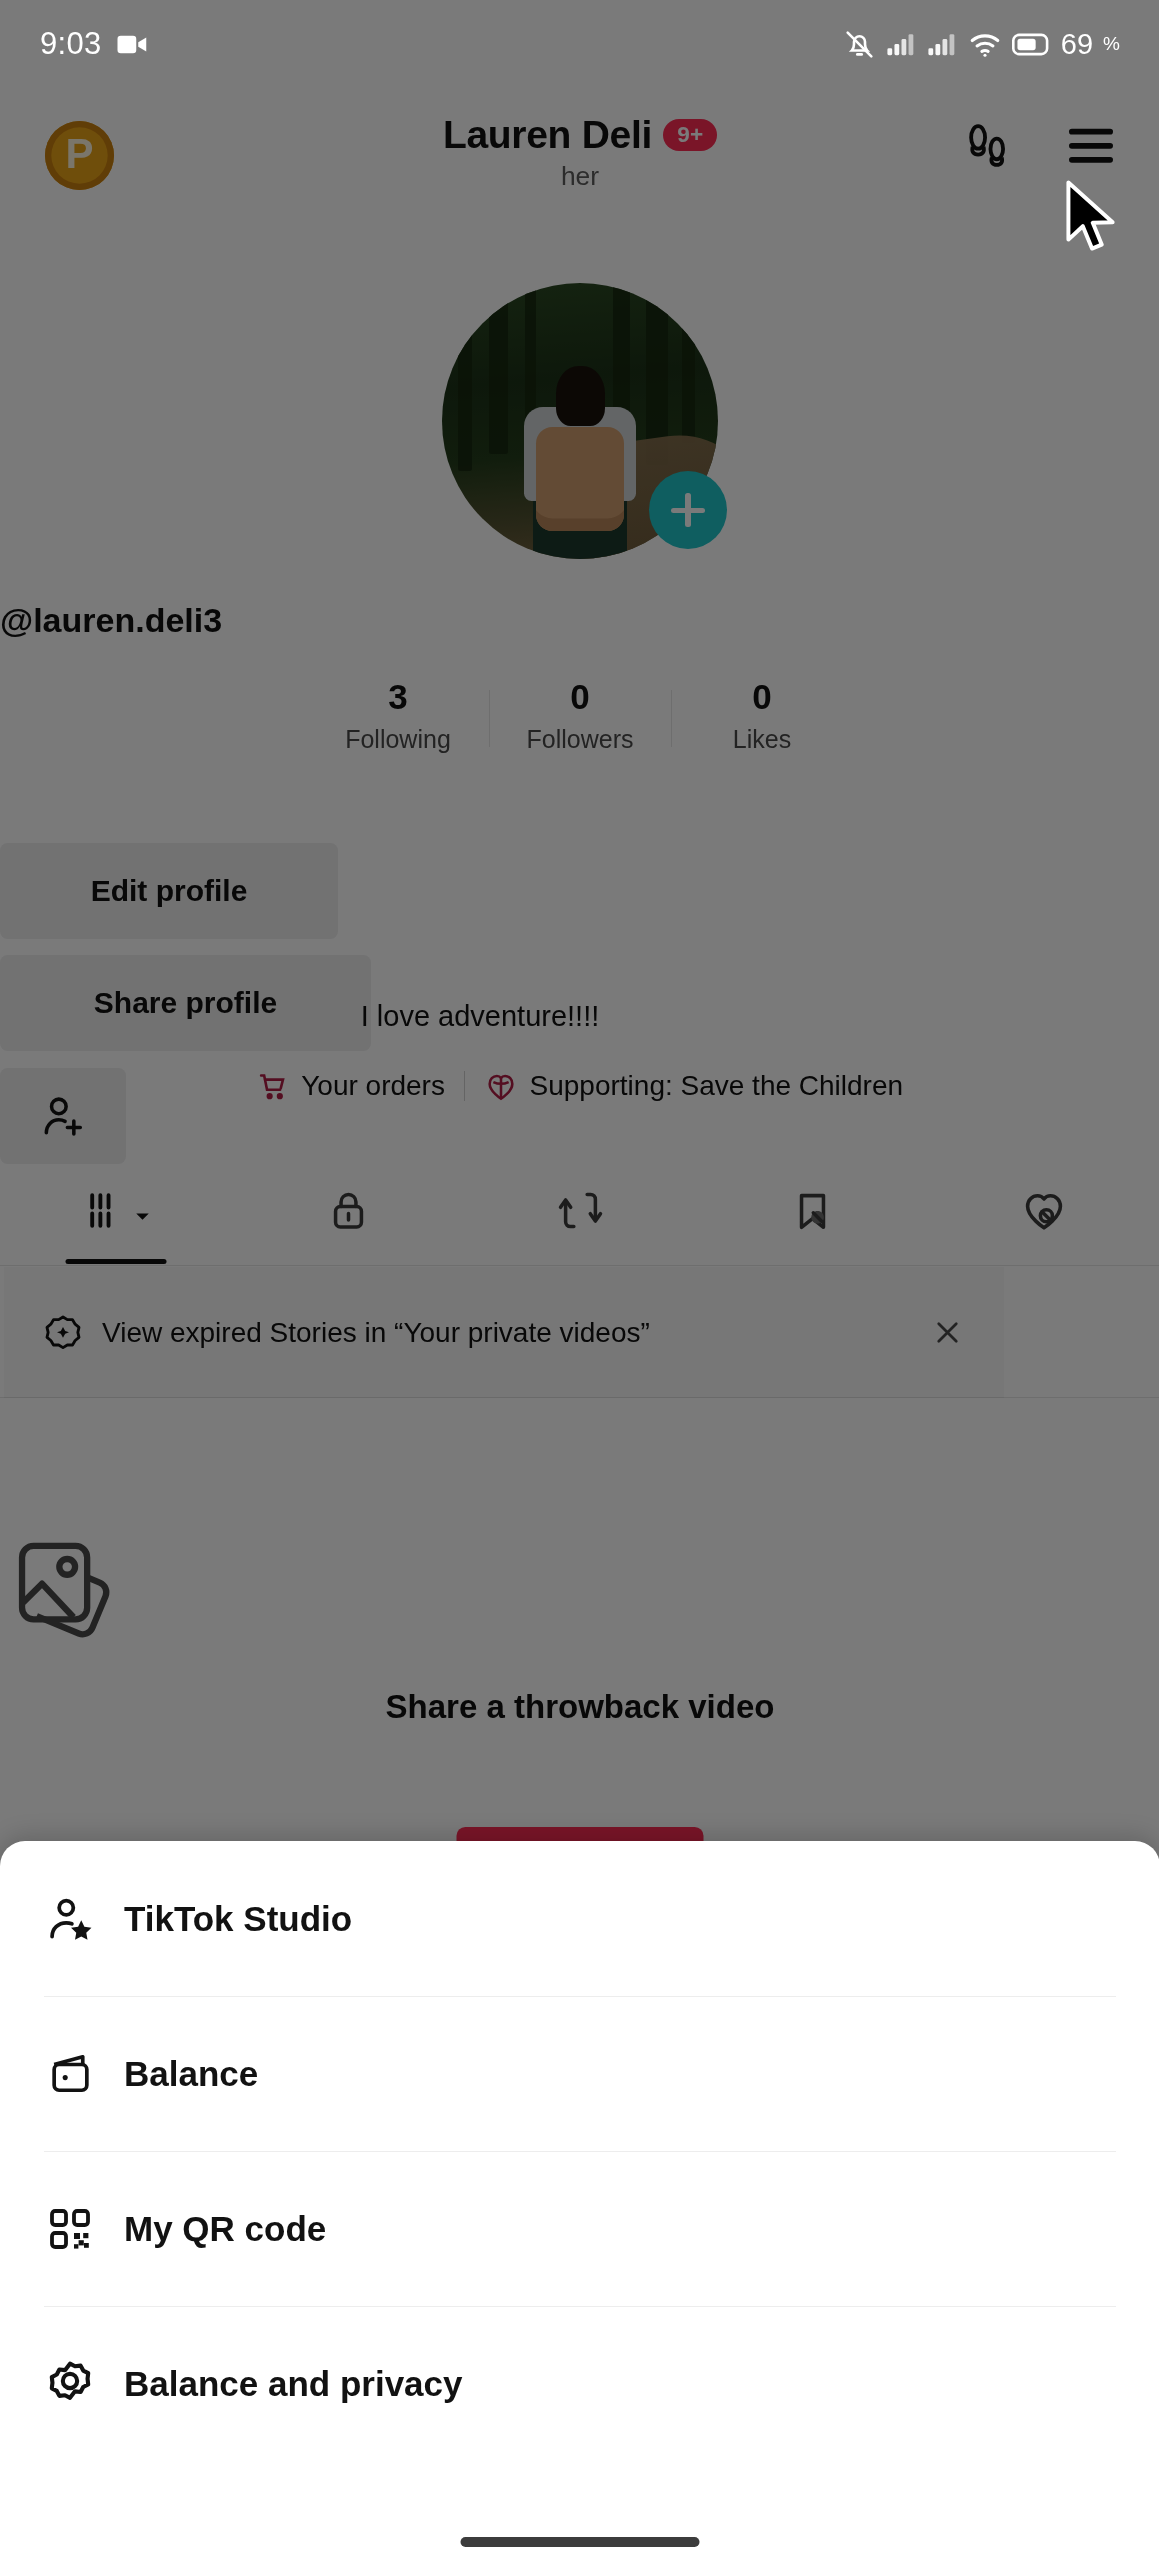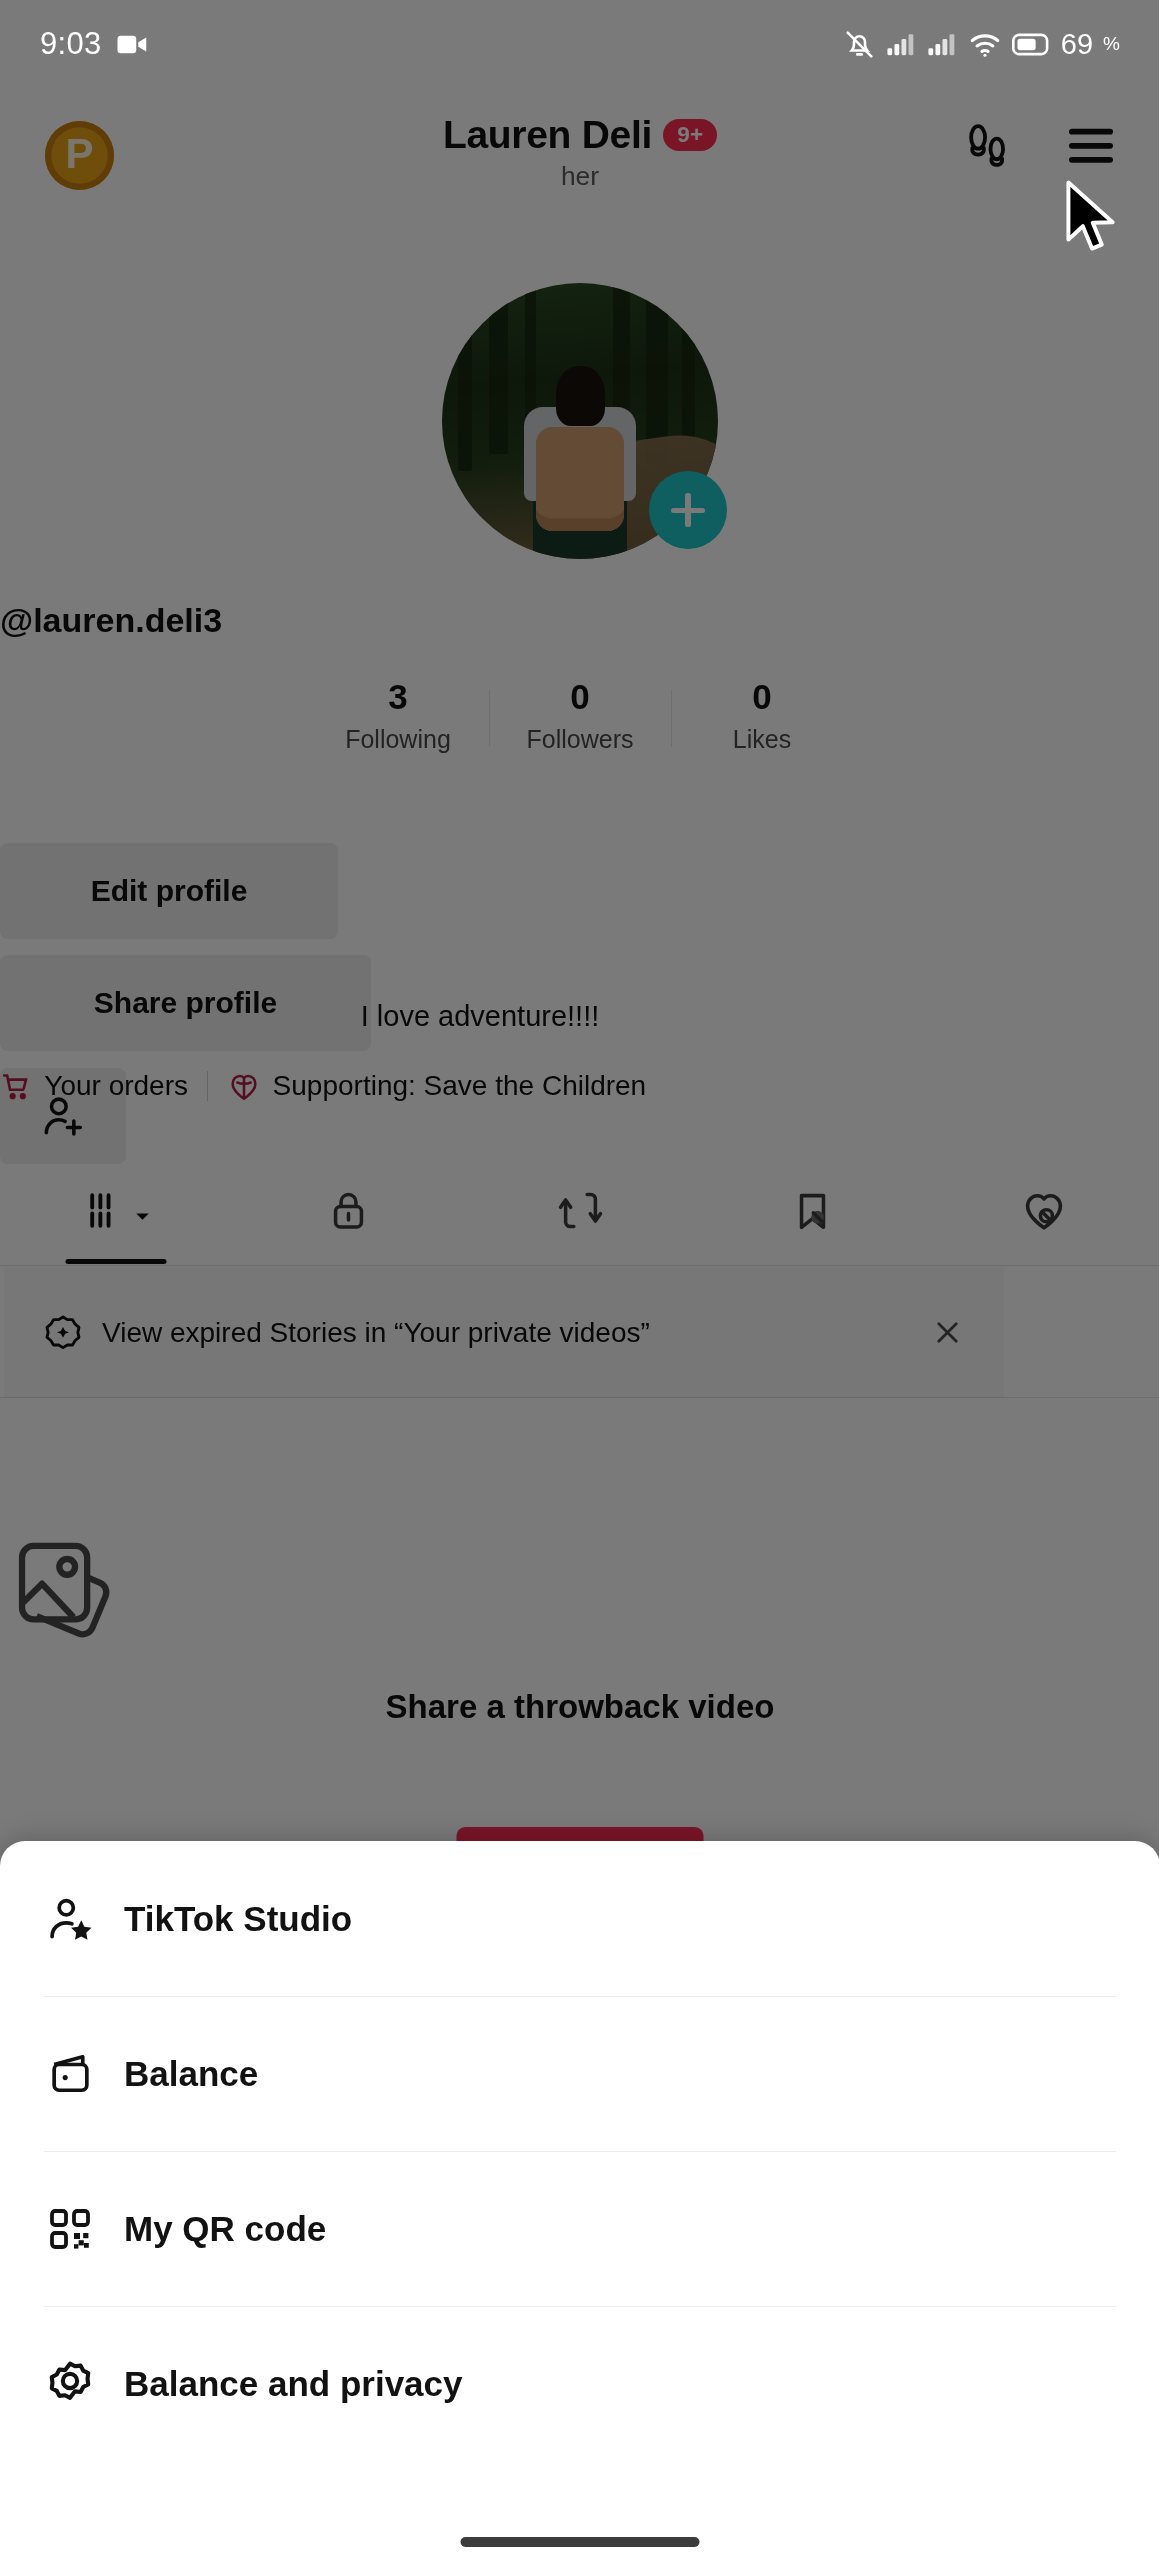--- a/index.html
+++ b/index.html
@@ -116,21 +116,21 @@
   .act-edit{width:338px;}
   .act-share{width:371px;}
   .act-icon{width:126px;}
   
   .bio{
     position:absolute;left:0;top:1000px;width:960px;text-align:center;
     font-size:29px;color:#111;z-index:20;
   }
   .meta-row{
     position:absolute;left:0;top:1069px;width:1160px;z-index:20;
-    display:flex;align-items:center;justify-content:flex-start;gap:19px;
+    display:flex;align-items:center;justify-content:center;gap:19px;
   }
   .meta-item{display:flex;align-items:center;gap:11.3px;font-size:28px;color:#111;}
   .meta-sep{width:1.3px;height:30px;background:rgba(0,0,0,.18);}
   
   .tabs{
     position:absolute;left:0;top:1157px;width:1160px;height:107px;z-index:20;
     display:flex;align-items:center;
   }
   .tab{flex:1;display:flex;align-items:center;justify-content:center;height:100%;position:relative;}
   .tab-underline{

